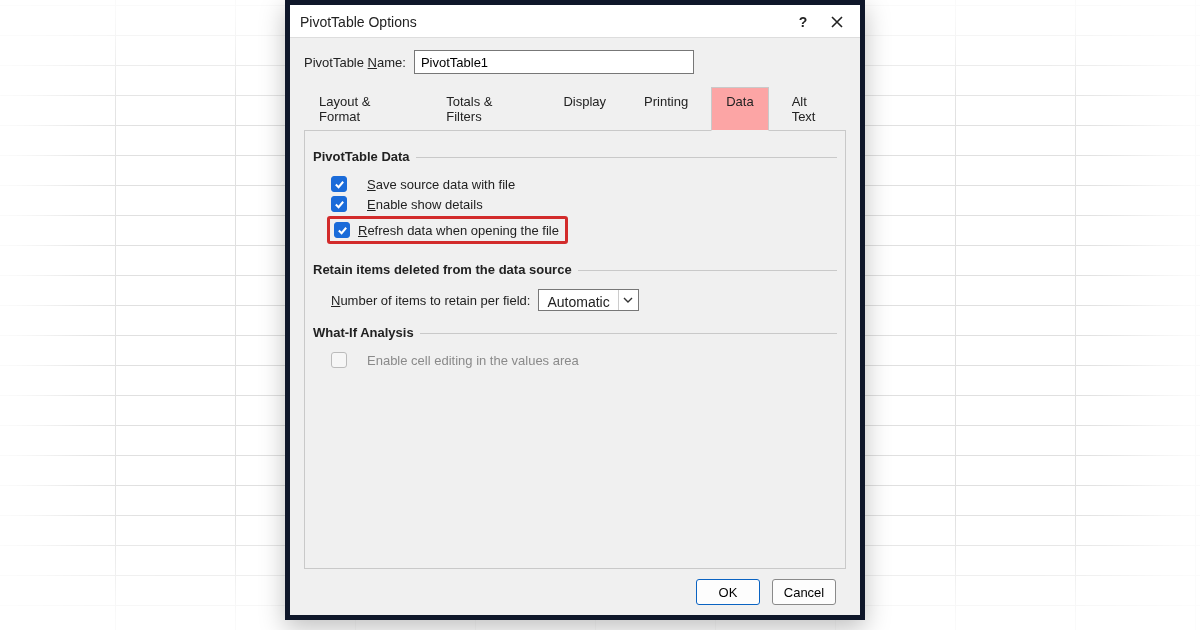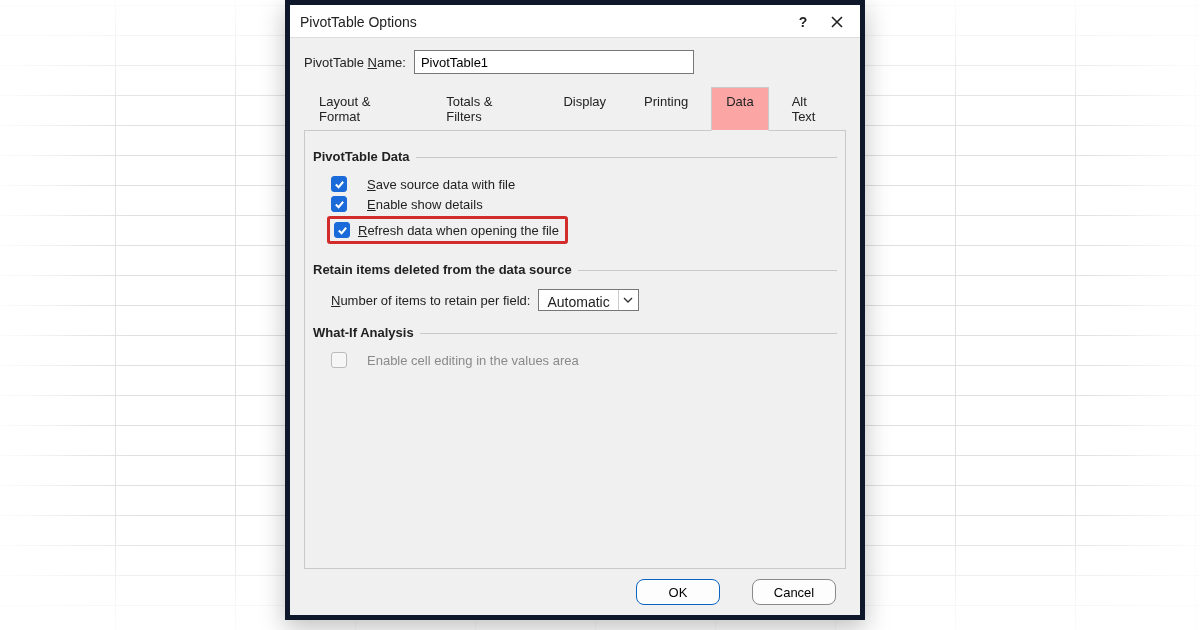--- a/index.html
+++ b/index.html
@@ -130,26 +130,25 @@
     border-left:1px solid #ccc;
     width:20px; height:100%;
     display:flex; align-items:center; justify-content:center;
   }
   .select .chev svg { width:10px; height:10px; stroke:#333; stroke-width:1.4; fill:none; }
   .footer {
     display:flex; justify-content:flex-end; gap:12px;
     padding:10px 10px 0 0;
   }
   .footer button {
-    width:84px; height:26px;
+    width:64px; height:26px;
     font:inherit;
     background:#fdfdfd;
     border:1px solid #8a8a8a;
-    border-radius:8px;
-    margin-left:20px;
+    border-radius:3px;
   }
   .footer button.primary { border:1px solid #0a63c2; }
 </style>
 </head>
 <body>
 
 <div class="grid"></div>
 <div class="vignette"></div>
 
 <div class="dialog">

